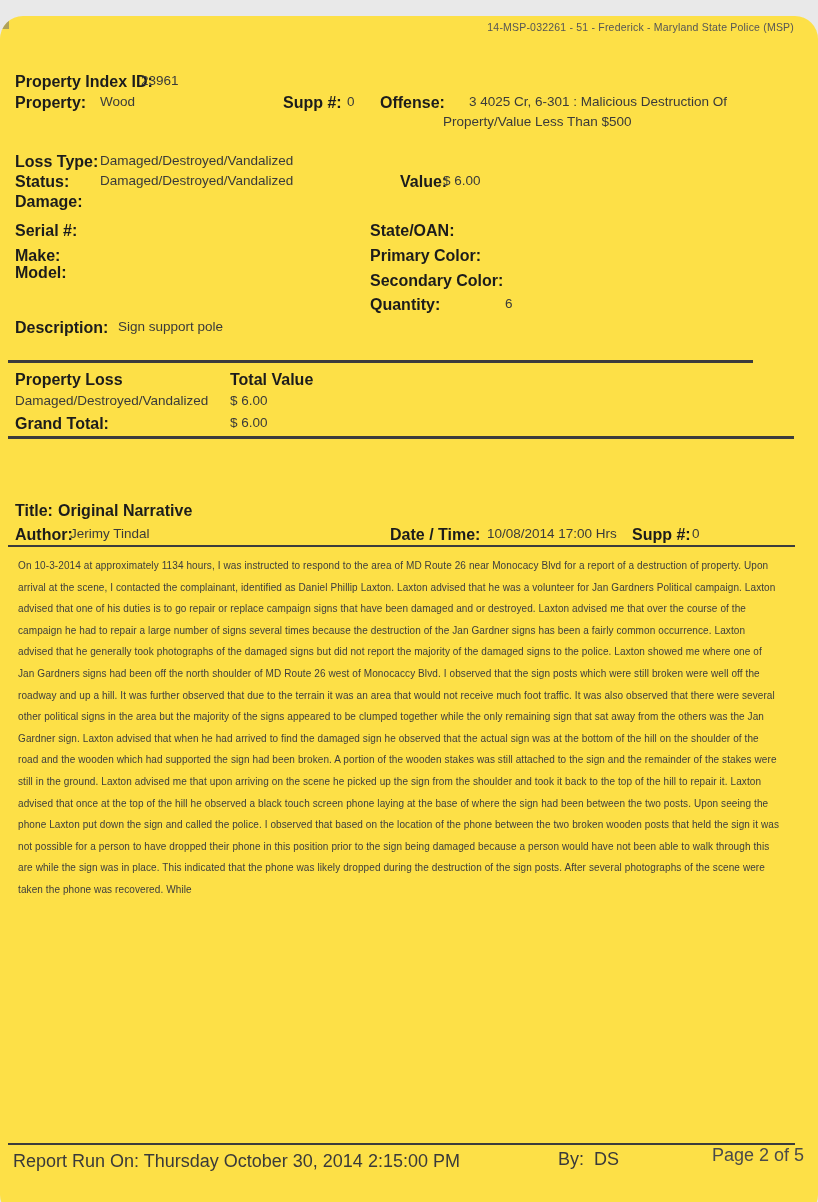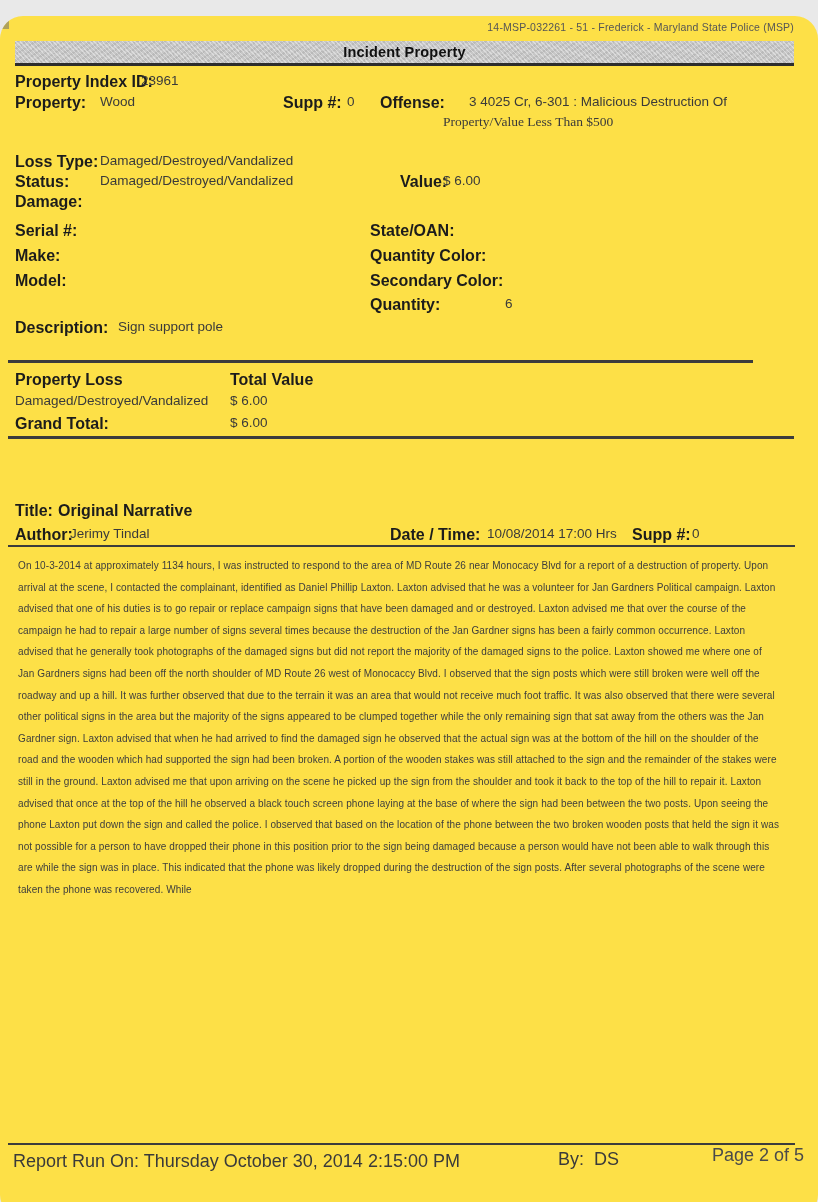--- a/index.html
+++ b/index.html
@@ -34,50 +34,49 @@
 </style>
 </head>
 <body>
 
 <div class="page">
 
   <div class="smudge"></div>
 
   <div class="abs case-line">14-MSP-032261 - 51 - Frederick  - Maryland State Police (MSP)</div>
 
-  <div class="abs section-bar" style="top:25px;">Incident Property</div>
 
   <span class="abs lbl" style="left:15px;top:57px;">Property Index ID:</span>
   <span class="abs val" style="left:141px;top:57px;">23961</span>
 
   <span class="abs lbl" style="left:15px;top:78px;">Property:</span>
   <span class="abs val" style="left:100px;top:78px;">Wood</span>
   <span class="abs lbl" style="left:283px;top:78px;">Supp #:</span>
   <span class="abs val" style="left:347px;top:78px;">0</span>
   <span class="abs lbl" style="left:380px;top:78px;">Offense:</span>
   <span class="abs val" style="left:469px;top:78px;">3 4025 Cr, 6-301 : Malicious Destruction Of</span>
-  <span class="abs val" style="left:443px;top:98px;font-family:Liberation Serif, serif;">Property/Value Less Than $500</span>
+  <span class="abs val" style="left:443px;top:98px;">Property/Value Less Than $500</span>
 
   <span class="abs lbl" style="left:15px;top:137px;">Loss Type:</span>
   <span class="abs val" style="left:100px;top:137px;">Damaged/Destroyed/Vandalized</span>
 
   <span class="abs lbl" style="left:15px;top:157px;">Status:</span>
   <span class="abs val" style="left:100px;top:157px;">Damaged/Destroyed/Vandalized</span>
   <span class="abs lbl" style="left:400px;top:157px;">Value:</span>
   <span class="abs val" style="left:443px;top:157px;">$ 6.00</span>
 
   <span class="abs lbl" style="left:15px;top:177px;">Damage:</span>
 
   <span class="abs lbl" style="left:15px;top:206px;">Serial #:</span>
   <span class="abs lbl" style="left:370px;top:206px;">State/OAN:</span>
 
   <span class="abs lbl" style="left:15px;top:231px;">Make:</span>
-  <span class="abs lbl" style="left:370px;top:231px;">Quantity Color:</span>
+  <span class="abs lbl" style="left:370px;top:231px;">Primary Color:</span>
 
-  <span class="abs lbl" style="left:15px;top:256px;text-align:right;">Model:</span>
+  <span class="abs lbl" style="left:15px;top:248px;text-align:right;">Model:</span>
   <span class="abs lbl" style="left:370px;top:256px;">Secondary Color:</span>
 
   <span class="abs lbl" style="left:370px;top:280px;">Quantity:</span>
   <span class="abs val" style="left:505px;top:280px;">6</span>
 
   <span class="abs lbl" style="left:15px;top:303px;">Description:</span>
   <span class="abs val" style="left:118px;top:303px;">Sign support pole</span>
 
   <div class="hline" style="left:8px;top:344px;width:745px;height:2.5px;"></div>
 

